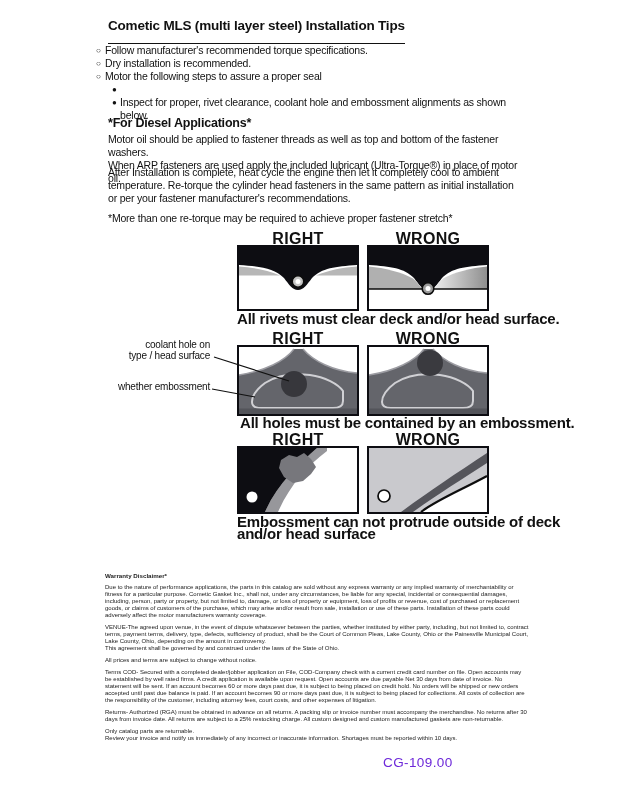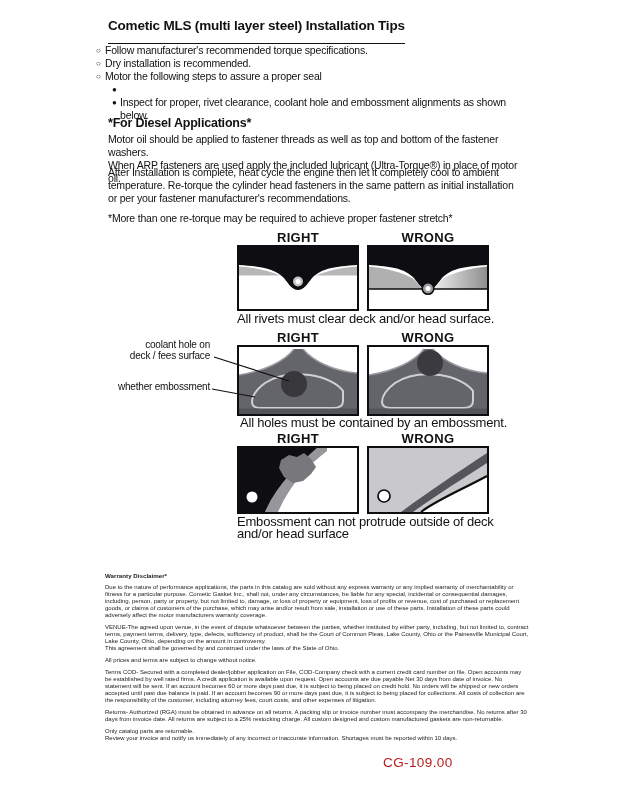--- a/index.html
+++ b/index.html
@@ -12,28 +12,28 @@
     letter-spacing:-0.2px;border-bottom:1.6px solid #111;padding-bottom:10px;white-space:nowrap;
   }
   .tips{position:absolute;left:96px;top:44px;width:440px;font-size:10.5px;letter-spacing:-0.2px;}
   .b1,.b2{display:flex;line-height:13px;}
   .b2{margin-left:16px;}
   .m1{font-size:8px;line-height:13px;width:9px;flex:none;}
   .m2{font-size:8px;line-height:13px;width:8px;flex:none;}
   .diesel-h{position:absolute;left:108px;top:116px;font-size:12.5px;font-weight:bold;letter-spacing:-0.2px;}
   .para{position:absolute;left:108px;width:420px;font-size:10.5px;line-height:13px;letter-spacing:-0.2px;white-space:pre-line;}
   .p1{top:133px;} .p2{top:166px;} .p3{top:212px;}
-  .dg-label{position:absolute;width:122px;text-align:center;font-size:13px;font-weight:bold;letter-spacing:0.3px;}
+  .dg-label{position:absolute;width:122px;text-align:center;font-size:16px;font-weight:bold;letter-spacing:0.3px;}
   .dg-box{position:absolute;width:122px;}
-  .dg-cap{position:absolute;font-size:13px;font-weight:normal;letter-spacing:-0.2px;line-height:11.5px;white-space:pre-line;}
+  .dg-cap{position:absolute;font-size:15px;font-weight:bold;letter-spacing:-0.2px;line-height:11.5px;white-space:pre-line;}
   .side-lbl{position:absolute;right:408px;text-align:right;font-size:10px;line-height:10.5px;letter-spacing:-0.2px;white-space:pre-line;}
   .legal{position:absolute;left:105px;top:572px;width:424px;font-size:6px;line-height:7px;color:#222;letter-spacing:0;}
   .legal-h{font-weight:bold;font-size:6.2px;margin:0 0 4px 0;}
   .legal p{margin:0 0 5px 0;white-space:pre-line;}
-  .pagenum{position:absolute;left:383px;top:755px;font-size:13.5px;letter-spacing:0.4px;color:#b91c1c;}
+  .pagenum{position:absolute;left:383px;top:755px;font-size:13.5px;letter-spacing:0.4px;color:#6d28d9;}
   .overlay{position:absolute;left:0;top:0;pointer-events:none;}
 </style>
 </head>
 <body>
 
 <div class="page">
 
   <div class="title">Cometic MLS (multi layer steel) Installation Tips</div>
 
   <div class="tips">
@@ -99,21 +99,21 @@
       <rect x="1" y="1" width="120" height="64" fill="none" stroke="#0d0d12" stroke-width="2"></rect>
     </svg>
   </div>
 
   <div class="dg-cap" style="left:237px;top:313px;">All rivets must clear deck and/or head surface.</div>
 
   <div class="dg-label" style="left:237px;top:330px;">RIGHT</div>
   <div class="dg-label" style="left:367px;top:330px;">WRONG</div>
 
   <div class="side-lbl" style="top:340px;">coolant hole on
-deck / fees surface</div>
+type / head surface</div>
   <div class="side-lbl" style="top:382px;">whether embossment</div>
 
   <div class="dg-box" style="left:237px;top:345px;">
     <svg width="122" height="71" viewBox="0 0 122 71">
       <rect x="0" y="0" width="122" height="71" fill="#ffffff"></rect>
       <path d="M2,30 C28,26 48,16 57,4 L66,4 C76,16 96,26 120,28 L120,69 L2,69 Z" fill="#64656b"></path>
       <path d="M2,30 C28,26 48,16 57,4 M66,4 C76,16 96,26 120,28" fill="none" stroke="#9c9ca2" stroke-width="1.4"></path>
       <path d="M15,57 C15,51 20,44 28,38 C40,30 57,28 73,30 C88,32 101,39 106,46 L106,56 C106,61 102,63 96,63 L24,63 C18,63 15,61 15,57 Z" fill="none" stroke="#d0d0d4" stroke-width="2"></path>
       <circle cx="57" cy="39" r="13" fill="#37373c"></circle>
       <rect x="2" y="63.5" width="118" height="5.5" fill="#53545a"></rect>

